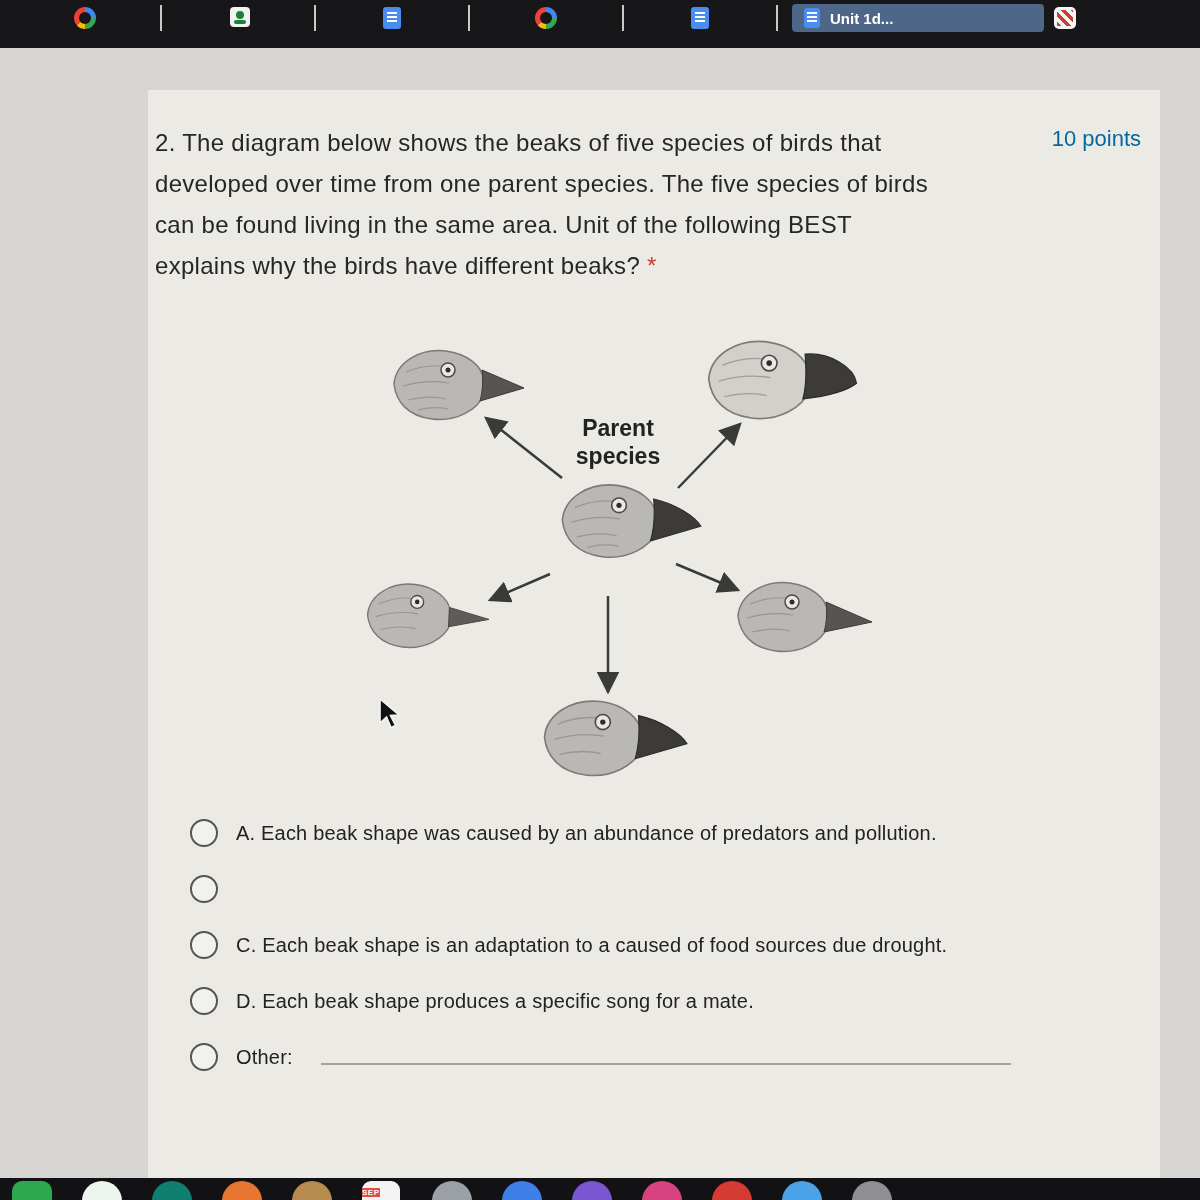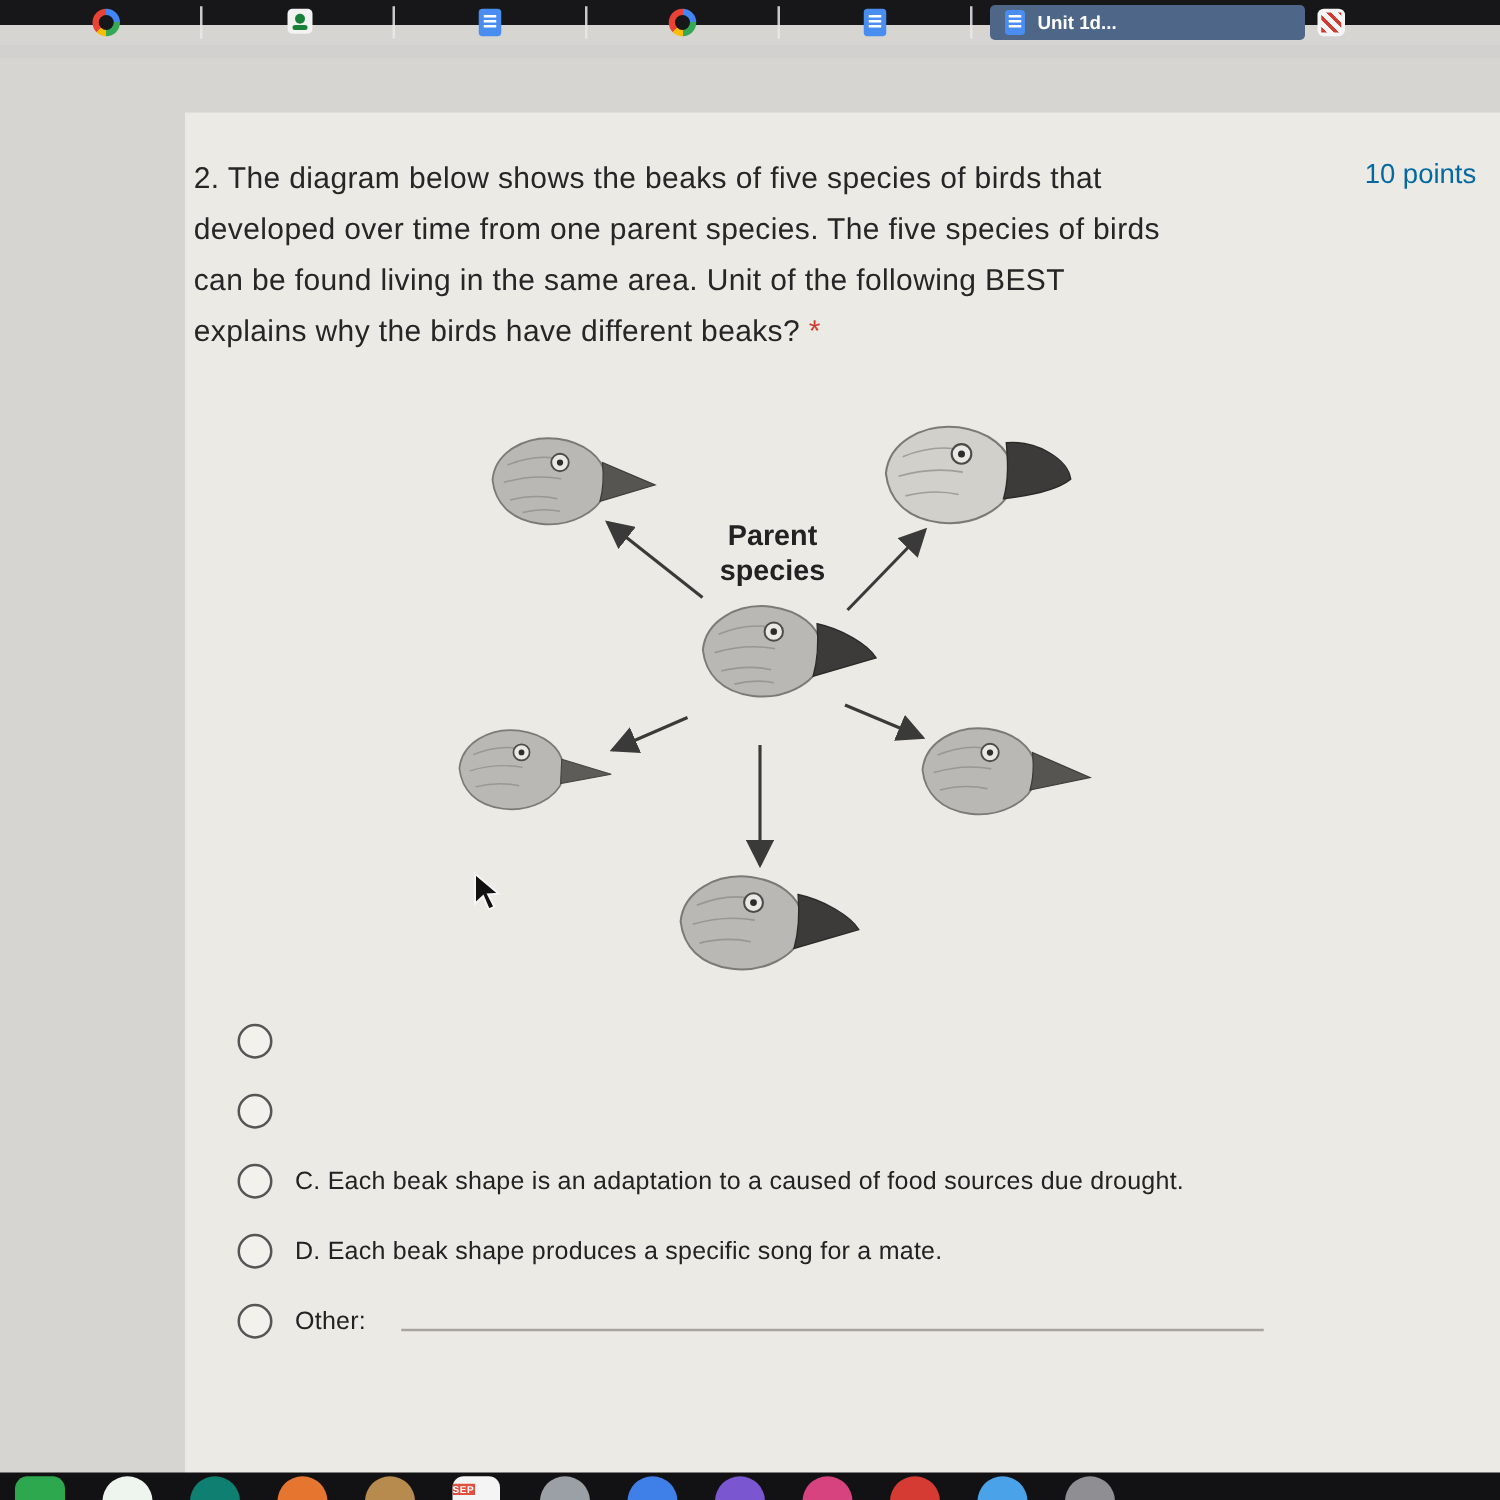--- a/index.html
+++ b/index.html
@@ -4,21 +4,21 @@
 <style>
   html,body{margin:0;padding:0;}
   body{
     width:1200px;height:1200px;overflow:hidden;
     background:#c9c8c4;
     font-family:"Liberation Sans", sans-serif;
   }
   .screen{position:relative;width:1200px;height:1200px;background:#d6d5d1;}
 
   
-  .tabbar{position:absolute;top:0;left:0;right:0;height:20px;background:#17171a;z-index:5;}
+  .tabbar{position:absolute;top:0;left:0;right:0;height:48px;background:#17171a;z-index:5;}
   .sep{position:absolute;top:5px;width:2px;height:26px;background:#e9e9e9;opacity:.85;}
   .fav{position:absolute;top:7px;}
   .fav-g{width:22px;height:22px;border-radius:50%;
     background:conic-gradient(#4285f4 0 25%, #34a853 25% 50%, #fbbc05 50% 63%, #ea4335 63% 100%);}
   .fav-g::after{content:"";position:absolute;inset:5px;background:#17171a;border-radius:50%;}
   .fav-doc{width:18px;height:22px;background:#4a8df0;border-radius:3px;}
   .fav-doc::after{content:"";position:absolute;left:4px;right:4px;top:5px;height:2px;background:#fff;
     box-shadow:0 4px 0 #fff, 0 8px 0 #fff;}
   .fav-app{width:20px;height:20px;background:#f2f2f2;border-radius:4px;}
   .fav-app::after{content:"";position:absolute;left:6px;top:4px;width:8px;height:8px;border-radius:50%;background:#188038;}
@@ -29,21 +29,21 @@
   .active-tab{position:absolute;left:792px;top:4px;width:252px;height:28px;background:#4e6688;border-radius:4px;
     display:flex;align-items:center;gap:10px;padding:0 12px;box-sizing:border-box;}
   .active-tab .fav-doc{position:relative;top:0;flex:0 0 auto;width:16px;height:20px;}
   .active-tab .fav-doc::after{top:4px;left:3px;right:3px;box-shadow:0 4px 0 #fff, 0 8px 0 #fff;}
   .tab-label{color:#fff;font-size:15px;font-weight:bold;white-space:nowrap;}
 
   .chrome-strip{position:absolute;top:36px;left:0;right:0;height:10px;background:#d2d1cf;z-index:4;}
 
   
   .page{position:absolute;top:46px;left:0;right:0;bottom:22px;background:#d6d5d1;}
-  .form-card{position:absolute;top:44px;left:148px;width:1012px;height:1090px;background:#eceae5;padding-left:40px;}
+  .form-card{position:absolute;top:44px;left:148px;width:1012px;height:1090px;background:#eceae5;}
 
   .question{position:absolute;left:7px;top:32px;width:880px;color:#262626;}
   .q-line{font-size:24px;line-height:41px;letter-spacing:.3px;}
   .req{color:#cf3a2c;margin-left:7px;font-size:24px;}
   .points{position:absolute;right:19px;top:36px;font-size:22px;color:#0369a1;}
 
   .diagram{position:absolute;left:152px;top:236px;}
   .head{fill:#b9b8b4;stroke:#7b7a76;stroke-width:1.5;}
   .head-light{fill:#d1d0cb;}
   .streak{fill:none;stroke:#8a8984;stroke-width:1.2;opacity:.7;}
@@ -166,20 +166,21 @@
           <path class="streak" d="M18,28 q22,-9 42,-5 M15,42 q24,-7 46,-3 M20,56 q20,-5 38,-1"></path>
           <path class="beak-dark" d="M93,20 C112,24 132,36 138,46 L90,60 C94,46 94,32 93,20 Z"></path>
           <circle class="eyeO" cx="60" cy="26" r="7"></circle>
           <circle class="eyeI" cx="60" cy="26" r="2.5"></circle>
         </g>
       </svg>
 
       <div class="options">
         <div class="option">
           <span class="radio"></span>
+          <span class="opt-label">A. Each beak shape was caused by an abundance of predators and pollution.</span>
         </div>
         <div class="option">
           <span class="radio"></span>
         </div>
         <div class="option">
           <span class="radio"></span>
           <span class="opt-label">C. Each beak shape is an adaptation to a caused of food sources due drought.</span>
         </div>
         <div class="option">
           <span class="radio"></span>

